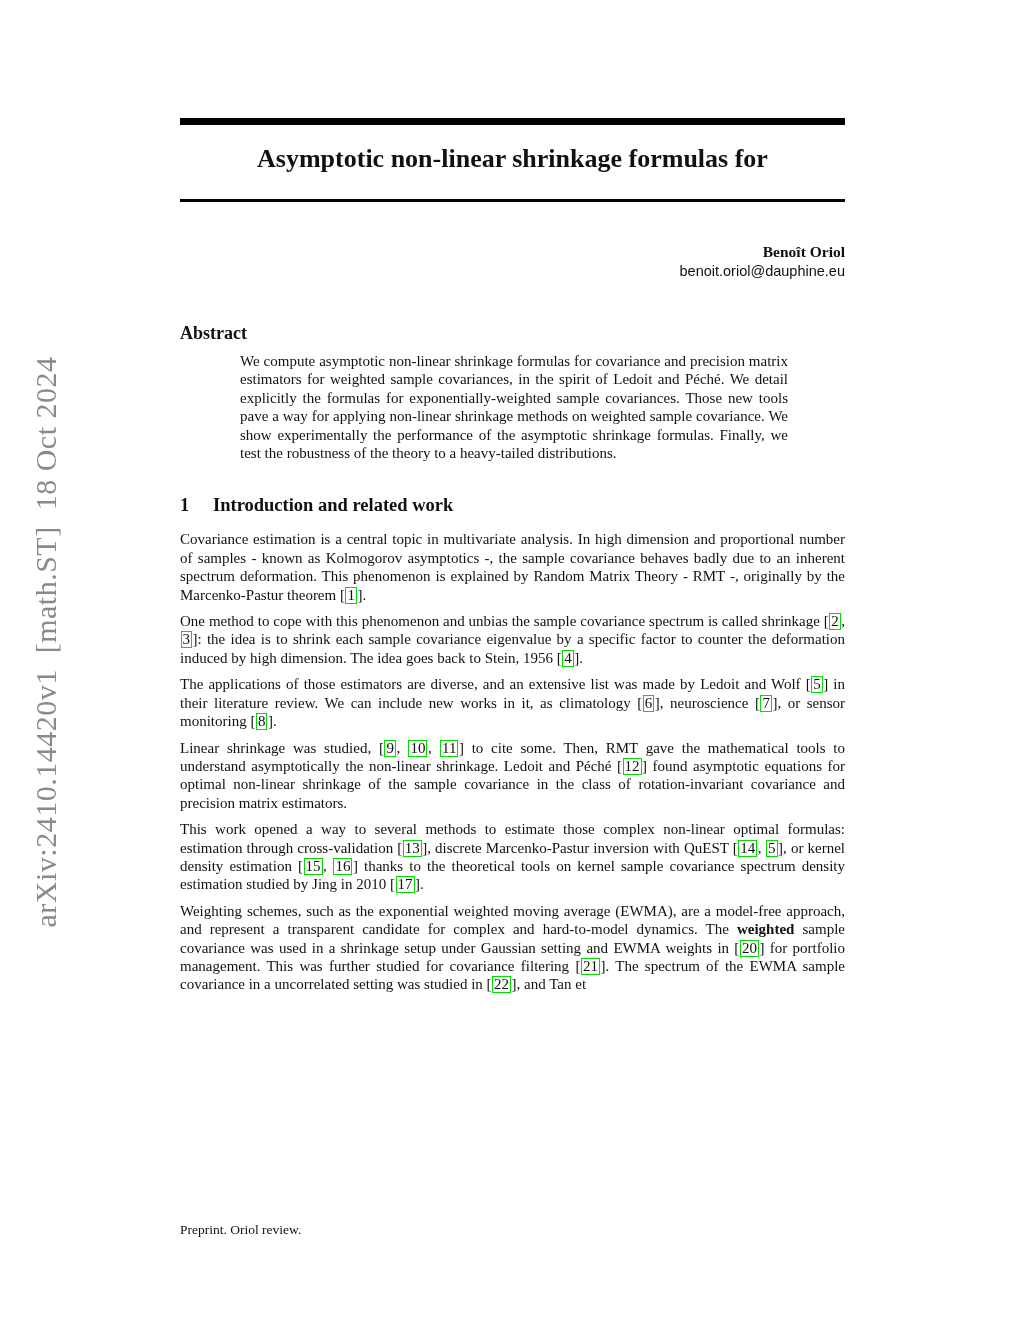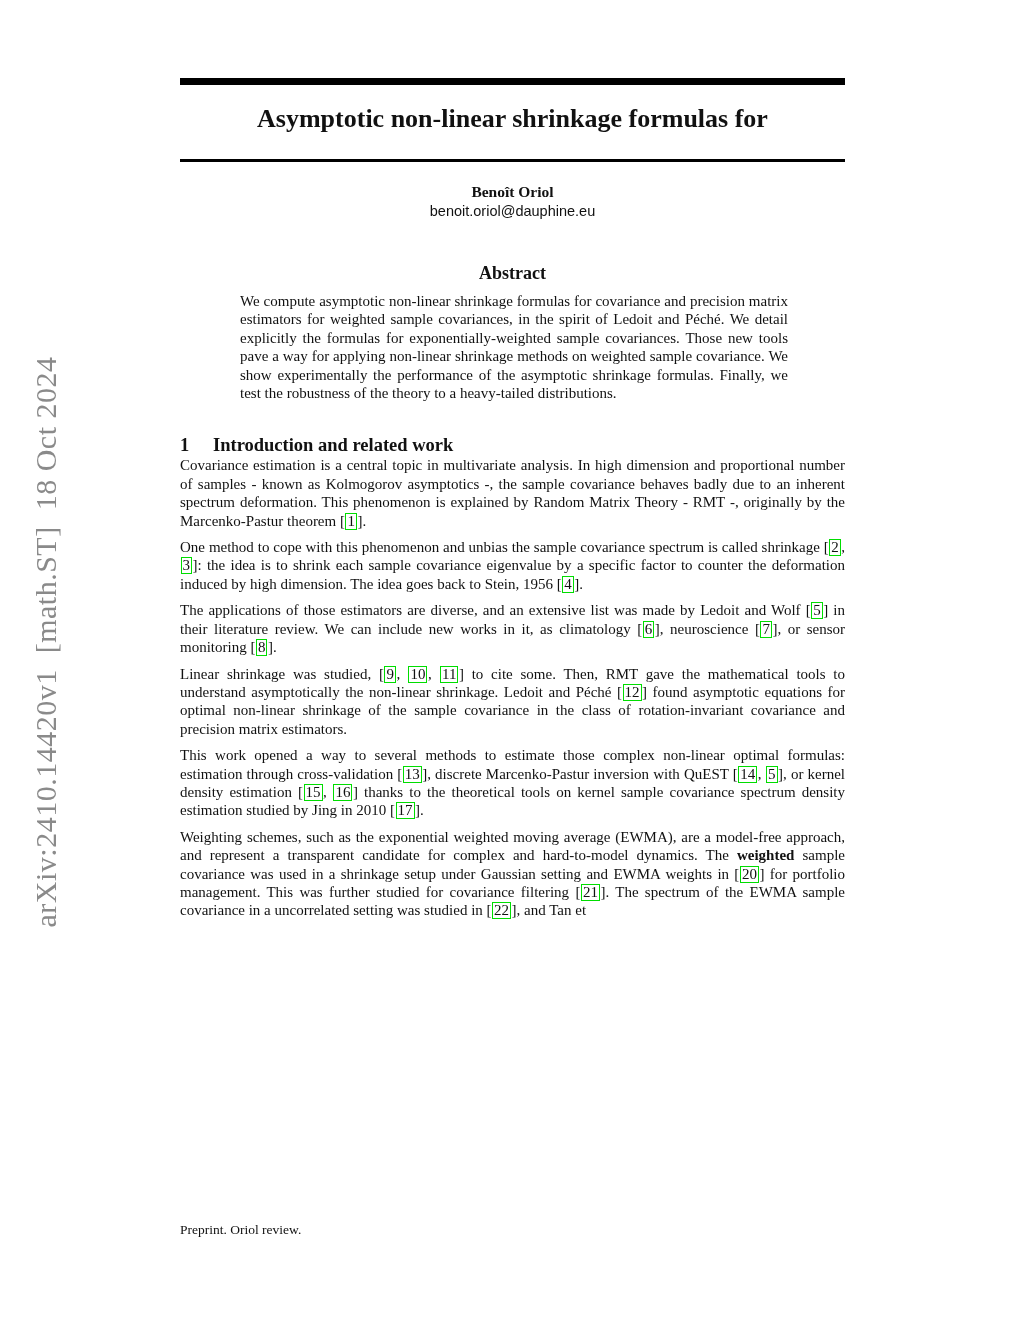--- a/index.html
+++ b/index.html
@@ -23,65 +23,64 @@
     transform-origin:center center;
     white-space:pre;
     font-size:30px;
     color:var(--stamp-gray);
     letter-spacing:0.5px;
   }
   .content{
     position:absolute;
     left:180px;top:0;
     width:665px;
-    padding-top:78px;
+    padding-top:118px;
   }
   .rule-thick{height:7px;background:#000;width:100%;}
   .rule-thin{height:3px;background:#000;width:100%;margin-top:23px;}
   .title{
     margin-top:17px;
     text-align:center;
     font-size:26px;
     font-weight:bold;
     line-height:34px;
   }
   .title-line{display:block;}
   .authors{
-    margin-top:20px;
-    text-align:center;
+    margin-top:40px;
+    text-align:right;
     font-size:15.5px;
     line-height:19px;
   }
   .author-name{font-weight:bold;margin-bottom:1px;}
   .email{
     font-family:Liberation Sans, sans-serif;
     font-size:14.5px;
     margin-top:1px;
   }
   .abstract{margin-top:42px;}
   .abstract-heading{
-    text-align:center;
     font-weight:bold;
     font-size:18px;
     margin-top:31px;
   }
   .abstract-text{
     margin:8px 57px 0 60px;
     font-size:15px;
     line-height:18.4px;
     text-align:justify;
   }
   .section-heading{
     margin-top:33px;
     font-size:18.5px;
     font-weight:bold;
     display:flex;
   }
   .sec-num{width:33px;flex:none;}
-  .section-body{}
+  .section-body{margin-top:14px;}
   .section-body p{
     font-size:15px;
     line-height:18.4px;
     text-align:justify;
     margin-top:8px;
   }
   .section-body p:first-child{margin-top:0;}
   .cite{
     border:1.5px solid var(--cite-green);
     padding:0 1px;

